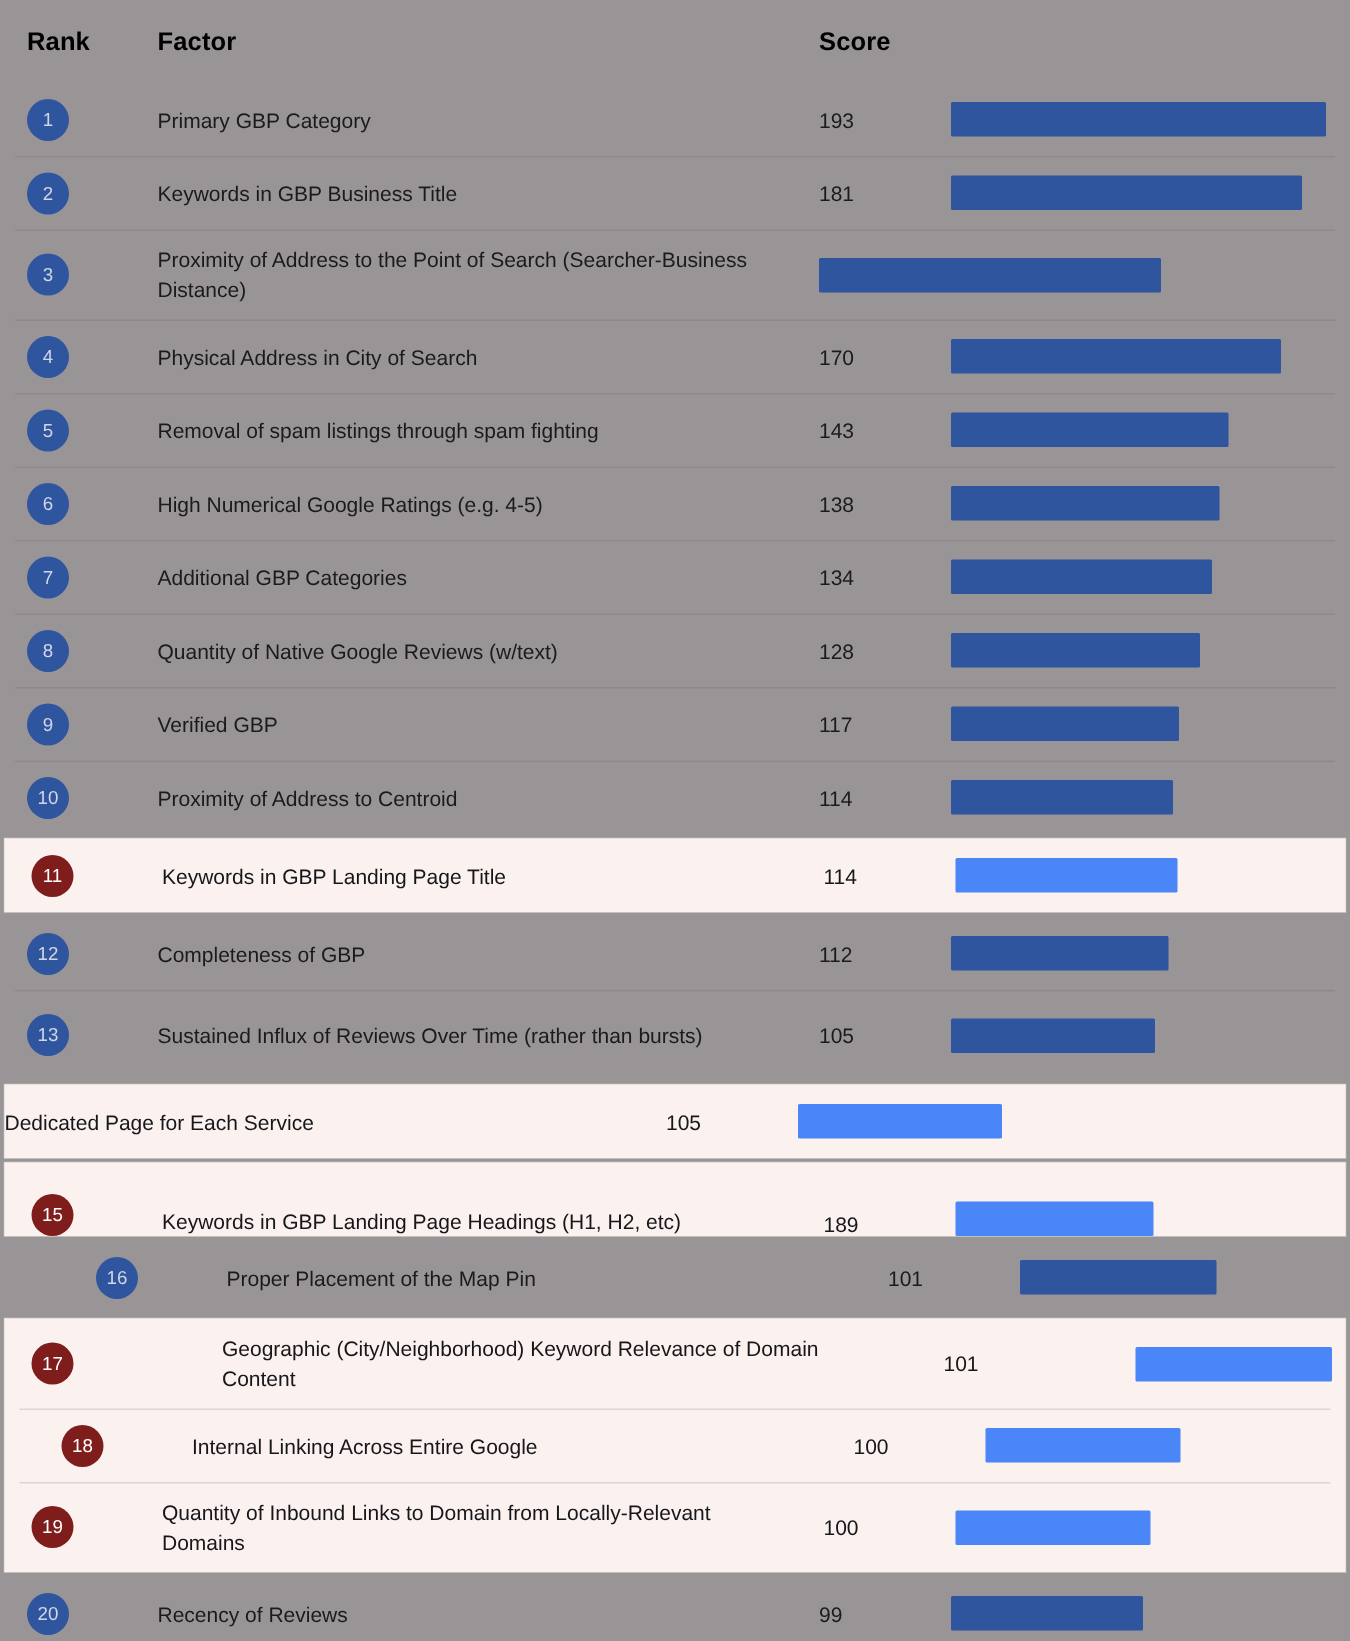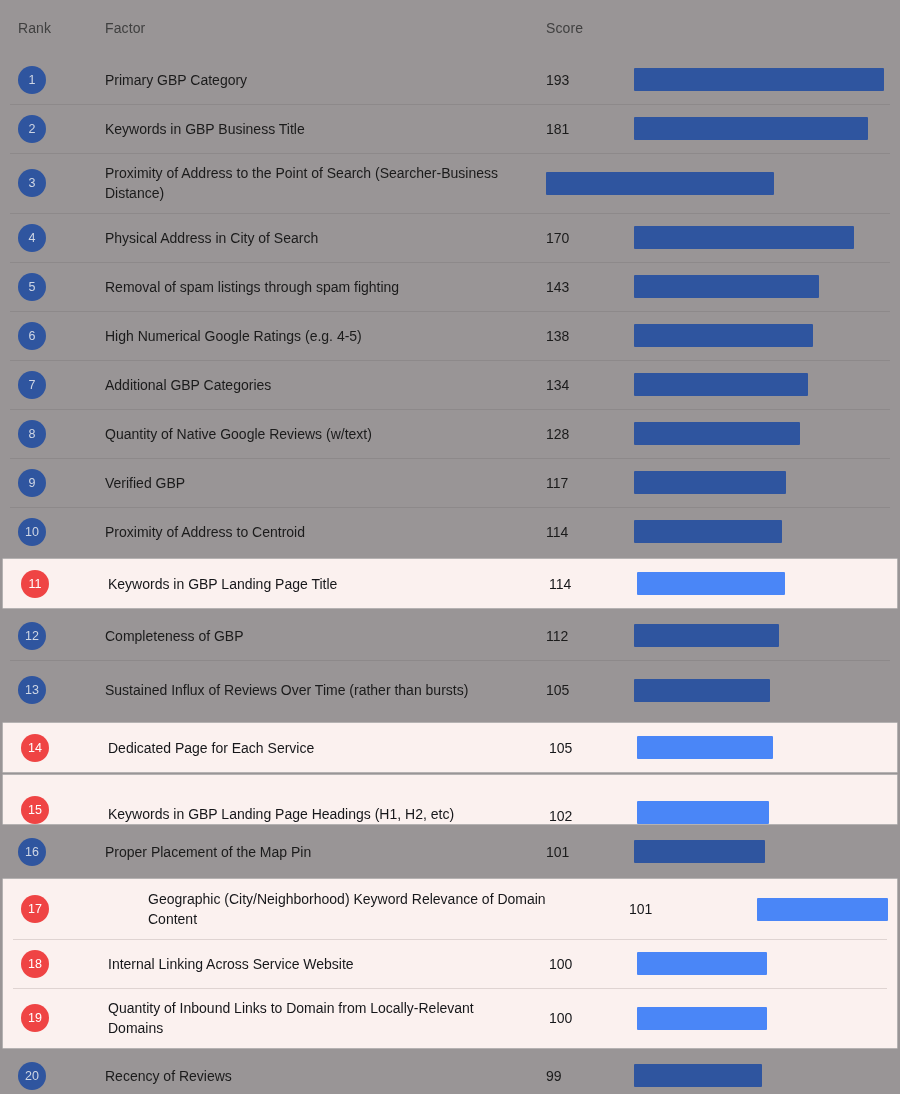--- a/index.html
+++ b/index.html
@@ -23,23 +23,23 @@
 
   
   .table-header {
     display: flex;
     align-items: center;
     height: 55px;
     padding: 0 0 0 0;
     box-sizing: border-box;
   }
   .th {
-    font-size: 14px;
-    font-weight: normal;
-    color: #404040;
+    font-size: 17px;
+    font-weight: bold;
+    color: #000000;
     letter-spacing: .1px;
   }
   .th-rank   { width: 105px; padding-left: 18px; box-sizing: border-box; }
   .th-factor { width: 441px; }
   .th-score  { width: 88px; }
   .th-bar    { flex: 1 1 auto; }
 
   
   .rows { position: relative; }
 
@@ -111,21 +111,21 @@
     font-size: 12.5px;
     color: #ffffff;
     font-family: "Liberation Sans", sans-serif;
     flex: 0 0 auto;
   }
   .muted .badge {
     background: #2f559f;
     color: #cfd6e4;
   }
   .highlight .badge {
-    background: #ef4444;
+    background: #7f1d1d;
     color: #ffffff;
   }
 
   
   .factor-text {
     font-size: 14px;
     line-height: 20px;
     color: #1b1b1b;
   }
   .highlight .factor-text { color: #16171a; }
@@ -337,52 +337,49 @@
           <div class="cell c-score">
             <span class="score-text">105</span>
           </div>
           <div class="cell c-bar">
             <div class="bar" style="width: 136px;"></div>
           </div>
         </div>
       </div>
       <div class="group highlight">
         <div class="row" style="min-height: 49px;">
-          <div class="cell c-rank">
-            <div class="badge">14</div>
-          </div>
           <div class="cell c-factor">
             <span class="factor-text">Dedicated Page for Each Service</span>
           </div>
           <div class="cell c-score">
             <span class="score-text">105</span>
           </div>
           <div class="cell c-bar">
             <div class="bar" style="width: 136px;"></div>
           </div>
         </div>
       </div>
       <div class="group highlight">
         <div class="row" style="min-height: 49px; align-items: flex-end;">
           <div class="cell c-rank">
             <div class="badge">15</div>
           </div>
           <div class="cell c-factor">
             <span class="factor-text">Keywords in GBP Landing Page Headings (H1, H2, etc)</span>
           </div>
           <div class="cell c-score">
-            <span class="score-text">102</span>
+            <span class="score-text">189</span>
           </div>
           <div class="cell c-bar">
             <div class="bar" style="width: 132px;"></div>
           </div>
         </div>
       </div>
       <div class="group muted">
-        <div class="row" style="min-height: 49px;">
+        <div class="row" style="min-height: 49px; padding-left: 46px;">
           <div class="cell c-rank">
             <div class="badge">16</div>
           </div>
           <div class="cell c-factor">
             <span class="factor-text">Proper Placement of the Map Pin</span>
           </div>
           <div class="cell c-score">
             <span class="score-text">101</span>
           </div>
           <div class="cell c-bar">
@@ -398,26 +395,26 @@
           <div class="cell c-factor">
             <span class="factor-text">Geographic (City/Neighborhood) Keyword Relevance of Domain Content</span>
           </div>
           <div class="cell c-score">
             <span class="score-text">101</span>
           </div>
           <div class="cell c-bar">
             <div class="bar" style="width: 131px;"></div>
           </div>
         </div>
-        <div class="row" style="min-height: 49px;">
+        <div class="row" style="min-height: 49px; padding-left: 20px;">
           <div class="cell c-rank">
             <div class="badge">18</div>
           </div>
           <div class="cell c-factor">
-            <span class="factor-text">Internal Linking Across Service Website</span>
+            <span class="factor-text">Internal Linking Across Entire Google</span>
           </div>
           <div class="cell c-score">
             <span class="score-text">100</span>
           </div>
           <div class="cell c-bar">
             <div class="bar" style="width: 130px;"></div>
           </div>
         </div>
         <div class="row" style="min-height: 60px;">
           <div class="cell c-rank">

